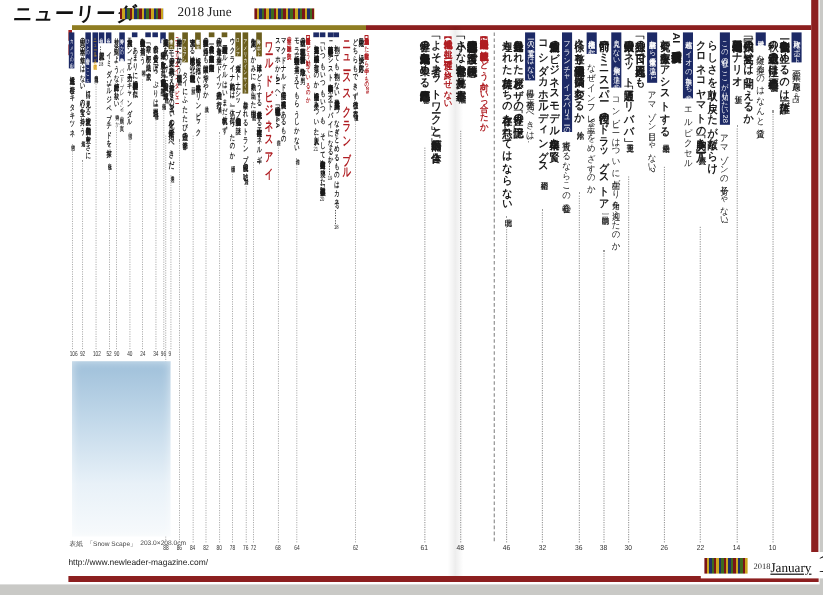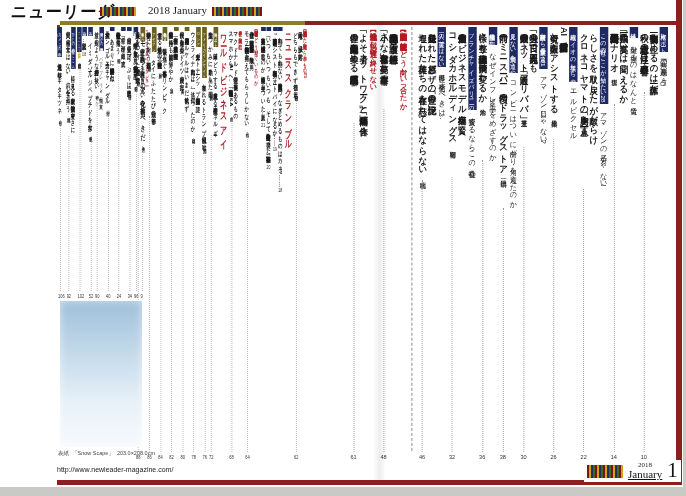--- a/index.html
+++ b/index.html
@@ -53,34 +53,34 @@
   .cover-photo{position:absolute;left:60px;top:301px;width:82px;height:146px;
      background:linear-gradient(180deg,#9fc0da 0%,#c3d9ea 35%,#e8f1f8 70%,#f7fafc 100%);
      box-shadow:inset 0 0 8px rgba(255,255,255,.6);}
   .photo-caption{position:absolute;left:58px;top:450px;width:110px;font-size:5.5px;color:#444;
      display:flex;gap:3px;}
   .site-url{position:absolute;left:57px;top:466px;font-size:7px;color:#222;}
 
   
   .footer-issue{position:absolute;left:584px;top:460px;display:flex;align-items:flex-end;gap:5px;background:#fff;padding:2px 3px;}
   .ftr-stripe{width:36px;height:13px;margin-bottom:2px;}
-  .ftr-dates{display:flex;flex-direction:column;align-items:center;line-height:1;}
+  .ftr-dates{display:flex;flex-direction:row;align-items:flex-start;line-height:1;}
   .ftr-year{font-family:"Liberation Serif",serif;font-size:7px;color:#222;}
   .ftr-month{font-family:"Liberation Serif",serif;font-size:11px;color:#111;text-decoration:underline;}
   .ftr-page{font-family:"Liberation Serif",serif;font-size:21px;color:#111;line-height:.85;}
 </style>
 </head>
 <body>
 
 <div class="screen">
   <div class="sheet"></div>
 
   <div class="logo">ニューリーダー</div>
   <div class="stripes hdr-stripe1"></div>
-  <div class="issue-date">2018 January</div>
+  <div class="issue-date">2018 June</div>
   <div class="stripes hdr-stripe2"></div>
 
   <div class="bar-olive"></div>
   <div class="bar-red"></div>
   <div class="bar-right"></div>
   <div class="bar-bottom"></div>
   <div class="edge-mark" style="top:25px"></div>
   <div class="edge-mark" style="top:37px"></div>
   <div class="fold"></div>
 

